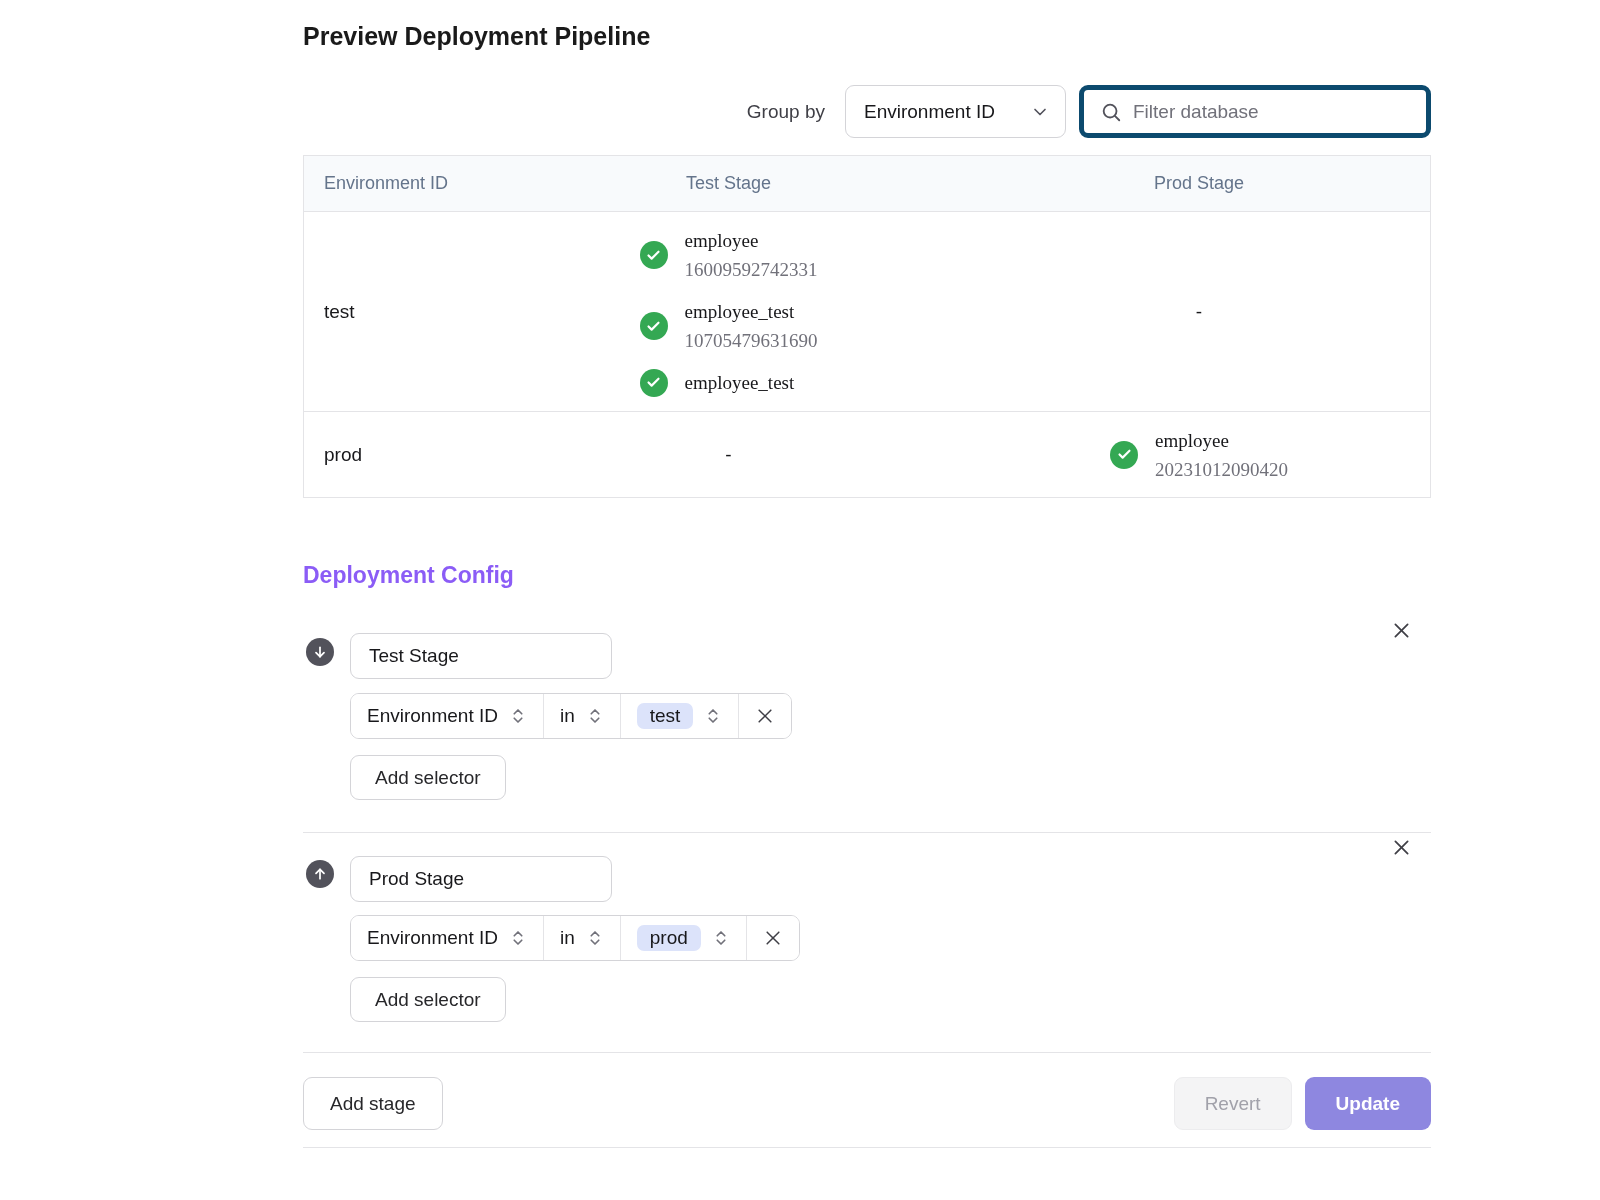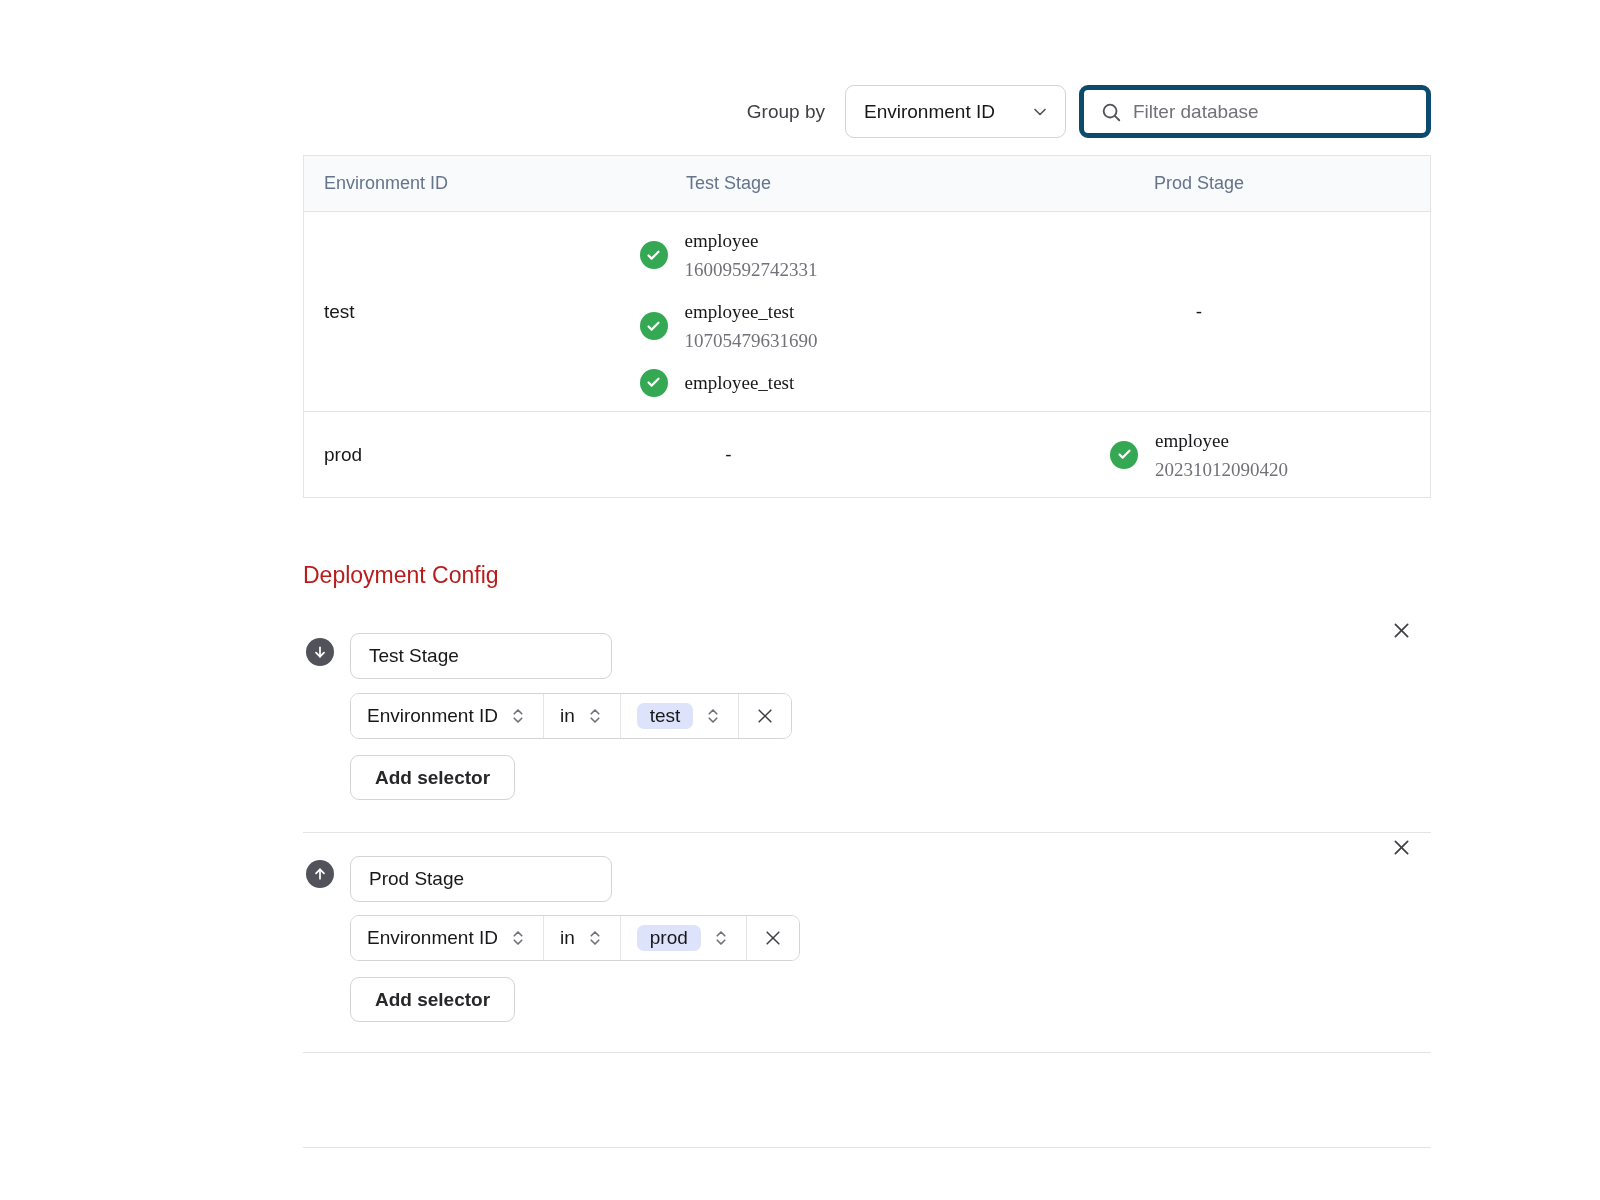--- a/index.html
+++ b/index.html
@@ -33,42 +33,42 @@
   .td-center { display:flex; justify-content:center; }
   .task-stack { display:flex; flex-direction:column; gap:13px; }
   .task { display:flex; align-items:center; gap:17px;font-family:Liberation Serif, serif; }
   .check-badge { width:28px; height:28px; min-width:28px; border-radius:50%; background:#34a853;
     display:flex; align-items:center; justify-content:center; }
   .task-name { display:block; font-size:19px; line-height:29px; color:#18181b; }
   .task-version { display:block; font-size:19px; line-height:29px; color:#71717a; }
   .dash { font-size:19px; color:#18181b; }
 
   
-  .config-title { position:absolute; top:562px; left:0; font-size:23px; font-weight:400; color:#b91c1c; }
+  .config-title { position:absolute; top:562px; left:0; font-size:23px; font-weight:700; color:#8b5cf6; }
   .stage { position:absolute; left:0; right:0; }
   .stage-1 { top:615px; height:217px; }
   .stage-2 { top:836px; height:216px; }
   .move-circle { position:absolute; left:3px; width:28px; height:28px; border-radius:50%;
     background:#52525b; display:flex; align-items:center; justify-content:center; }
   .stage-1 .move-circle { top:23px; } .stage-2 .move-circle { top:24px; }
   .stage-name { position:absolute; left:47px; width:262px; height:46px; border:1px solid #d4d4d8;
     border-radius:9px; background:#fff; display:flex; align-items:center; padding:0 18px;
     font-size:19px; color:#18181b; cursor:text; }
   .stage-1 .stage-name { top:18px; } .stage-2 .stage-name { top:20px; }
   .stage-close { position:absolute; right:19px; width:22px; height:22px; border:none; background:none;
     cursor:pointer; display:flex; align-items:center; justify-content:center; padding:0; }
   .stage-1 .stage-close { top:4px; } .stage-2 .stage-close { top:0px; }
   .selector-bar { position:absolute; left:47px; height:46px; display:inline-flex; align-items:stretch;
     border:1px solid #d4d4d8; border-radius:9px; background:#fff; overflow:hidden; }
   .stage-1 .selector-bar { top:78px; } .stage-2 .selector-bar { top:79px; }
   .seg { display:flex; align-items:center; gap:11px; padding:0 16px; border-right:1px solid #e4e4e7;
     font-size:19px; color:#18181b; cursor:pointer; background:#fff; border-top:none; border-bottom:none; border-left:none; }
   .seg:last-child { border-right:none; }
   .pill { background:#dce3fa; border-radius:7px; padding:2px 13px; font-size:19px; color:#18181b; }
-  .btn { font-family:inherit; cursor:pointer;font-weight:bold; }
+  .btn { font-family:inherit; cursor:pointer; }
   .btn-add-selector { position:absolute; left:47px; height:45px; padding:0 24px; font-size:19px;
     color:#27272a; background:#fff; border:1px solid #d4d4d8; border-radius:9px; }
   .stage-1 .btn-add-selector { top:140px; } .stage-2 .btn-add-selector { top:141px; }
 
   .divider { position:absolute; left:0; right:0; height:0; border-top:1px solid #e4e4e7; }
   .divider-1 { top:832px; } .divider-2 { top:1052px; } .divider-3 { top:1147px; }
 
   
   .footer { position:absolute; top:1077px; left:0; right:0; height:53px; display:flex; align-items:center; }
   .btn-add-stage { height:53px; padding:0 26px; font-size:19px; color:#27272a; background:#fff;
@@ -77,20 +77,21 @@
   .btn-revert { height:53px; padding:0 30px; font-size:19px; color:#a1a1aa; background:#f4f4f5;
     border:1px solid #ececee; border-radius:9px; margin-right:13px; cursor:default; }
   .btn-update { height:53px; padding:0 31px; font-size:19px; font-weight:600; color:#ffffff;
     background:#8e87e0; border:none; border-radius:9px; }
 </style>
 </head>
 <body>
 
 <div class="content">
 
+  <h1 class="page-title">Preview Deployment Pipeline</h1>
 
   <div class="toolbar">
     <span class="groupby-label">Group by</span>
     <div class="select">
       <span>Environment ID</span>
       <span style="display:flex;">
         <svg width="20" height="20" viewBox="0 0 24 24" fill="none" stroke="#52525b" stroke-width="2" stroke-linecap="round" stroke-linejoin="round">
             <path d="m6 9 6 6 6-6"></path>
           </svg>
       </span>
@@ -288,16 +289,22 @@
               <line x1="19" y1="5" x2="5" y2="19"></line>
             </svg>
         </span>
       </div>
     </div>
     <button class="btn btn-add-selector">Add selector</button>
   </section>
 
   <div class="divider divider-2"></div>
 
+  <div class="footer">
+    <button class="btn btn-add-stage">Add stage</button>
+    <div class="spacer"></div>
+    <button class="btn btn-revert" disabled="">Revert</button>
+    <button class="btn btn-update">Update</button>
+  </div>
 
   <div class="divider divider-3"></div>
 
 </div>
 
 </body></html>

